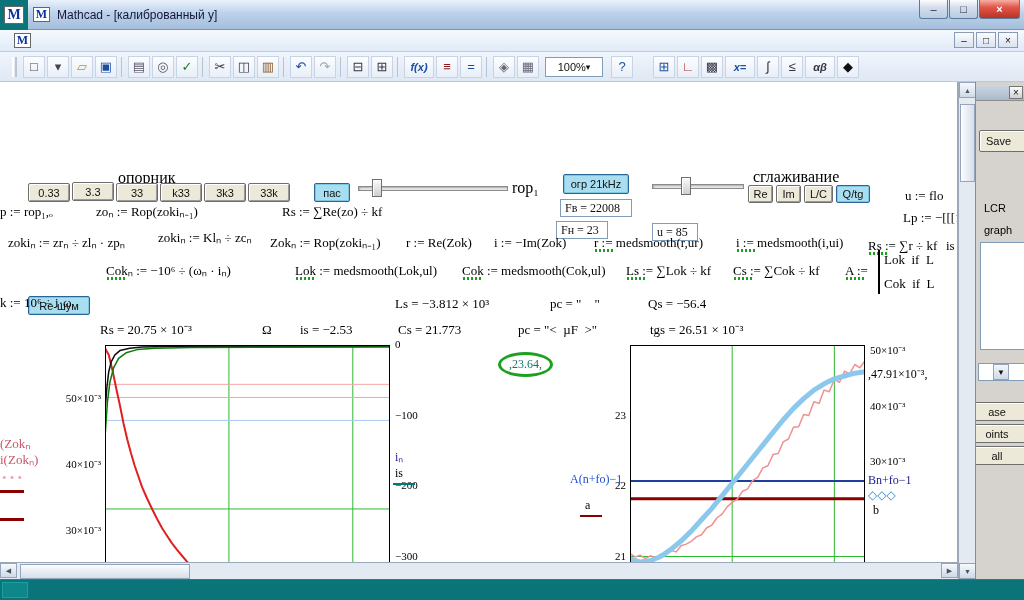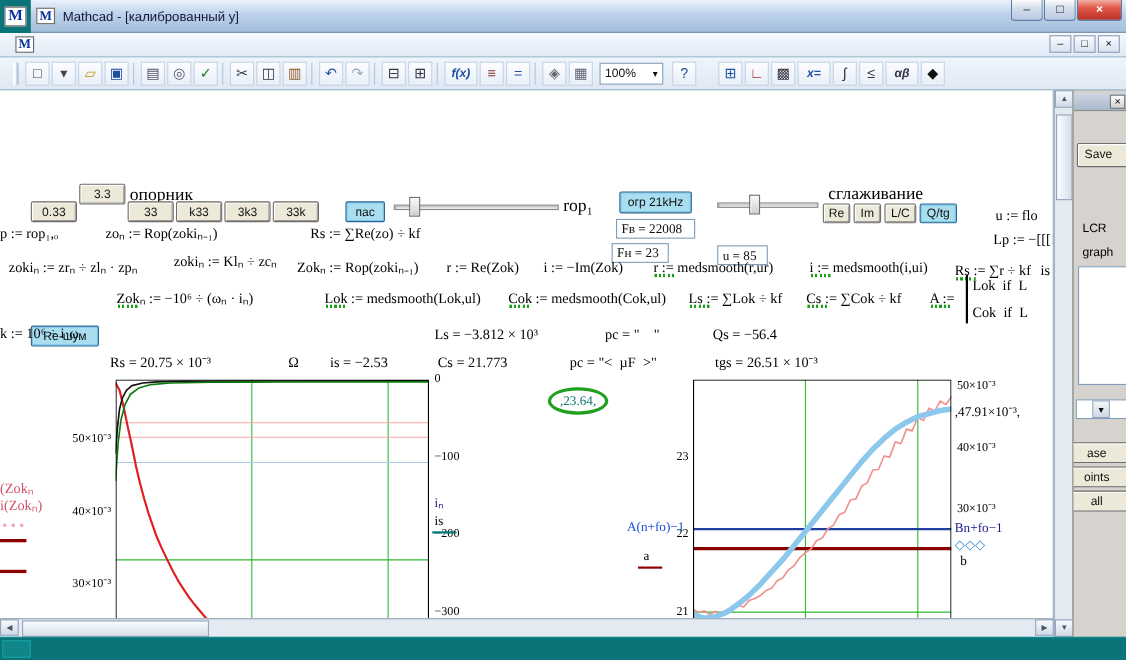--- a/index.html
+++ b/index.html
@@ -18,21 +18,21 @@
   .menubar{position:absolute;left:0;top:30px;width:1024px;height:22px;background:linear-gradient(#f5f9fe,#e0eaf6);border-bottom:1px solid #bfcfe1;display:flex;align-items:center;padding-left:14px}
   .menu-item{padding:2px 8px;font-size:12px;color:#101020}
   .menu-item::first-letter{text-decoration:underline}
   .child-caps{position:absolute;right:6px;top:2px;display:flex}
   .child-cap{width:20px;height:16px;border:1px solid #8a9cb5;background:linear-gradient(#fafcff,#d9e2ef);display:flex;align-items:center;justify-content:center;font-size:10px;margin-left:2px}
   .toolbar{position:absolute;left:0;top:52px;width:1024px;height:30px;background:linear-gradient(#f0f5fc,#dfe8f4);border-bottom:1px solid #b9c9dd;display:flex;align-items:center;padding-left:8px}
   .tb-grip{width:5px;height:20px;border-left:2px solid #fff;border-right:2px solid #b9c4d4;margin:0 4px}
   .tb-btn{min-width:22px;height:22px;border:1px solid #c6d4e6;background:linear-gradient(#fcfdff,#e8eff8);display:flex;align-items:center;justify-content:center;font-size:13px;margin-left:2px}
   .tb-btn.wide{min-width:30px;font-size:11px;font-style:italic;font-weight:bold}
   .tb-sep{width:1px;height:20px;background:#b4c3d6;margin:0 4px}
-  .zoom-box{display:flex;align-items:center;justify-content:space-between;width:58px;height:20px;border:1px solid #7f9db9;background:#fff;font-size:11px;padding:0 4px;margin:0 6px}
+  .zoom-box{display:flex;align-items:center;justify-content:center;width:58px;height:20px;border:1px solid #7f9db9;background:#fff;font-size:11px;padding:0 4px;margin:0 6px}
 
   
   .worksheet{position:absolute;left:0;top:82px;width:958px;height:480px;background:#fff;overflow:hidden;border-right:1px solid #9aa8ba;font-family:"Liberation Serif",serif;font-size:13px}
   .expr{position:absolute;white-space:pre;line-height:15px;color:#000}
   .expr.sq::after{content:"";position:absolute;left:1px;bottom:-2px;width:18px;height:3px;background:repeating-linear-gradient(90deg,#18a018 0 2px,transparent 2px 4px)}
   .ws-btn{position:absolute;display:flex;align-items:center;justify-content:center;background:#ece9d8;border:1px solid #6e6e6e;border-radius:2px;font-family:"Liberation Sans",sans-serif;font-size:11px;box-shadow:inset 1px 1px 0 #fff,inset -1px -1px 0 #999;cursor:default}
   .ws-btn.active{background:#a9ddf0;border-color:#2a6496;box-shadow:inset 0 0 0 1px #7fc6e4}
   .ws-box{position:absolute;background:#fff;border:1px solid #7f9db9;font-family:"Liberation Serif",serif;font-size:12px;display:flex;align-items:center;padding:0 4px;white-space:pre}
   .ws-label{position:absolute;font-family:Liberation Serif, serif;font-size:16px;color:#000}
   .ws-slider{position:absolute;height:18px}
@@ -132,21 +132,21 @@
       <span class="tb-btn wide" style="color: rgb(29, 79, 160);">x=</span>
       <span class="tb-btn" style="color: rgb(51, 51, 68);">∫</span>
       <span class="tb-btn" style="color: rgb(51, 51, 68);">≤</span>
       <span class="tb-btn wide" style="color: rgb(51, 51, 68);">αβ</span>
       <span class="tb-btn" style="color: rgb(17, 17, 17);">◆</span>
     </div>
 
   <div class="worksheet">
       <div class="ws-label" style="left: 118px; top: 87px;">опорник</div>
       <div class="ws-btn" style="left: 28px; top: 101px; width: 42px; height: 19px;">0.33</div>
-      <div class="ws-btn" style="left: 72px; top: 85px; width: 42px; height: 19px;">3.3</div>
+      <div class="ws-btn" style="left: 72px; top: 100px; width: 42px; height: 19px;">3.3</div>
       <div class="ws-btn" style="left: 116px; top: 101px; width: 42px; height: 19px;">33</div>
       <div class="ws-btn" style="left: 160px; top: 101px; width: 42px; height: 19px;">k33</div>
       <div class="ws-btn" style="left: 204px; top: 101px; width: 42px; height: 19px;">3k3</div>
       <div class="ws-btn" style="left: 248px; top: 101px; width: 42px; height: 19px;">33k</div>
       <div class="ws-btn active" style="left: 314px; top: 101px; width: 36px; height: 19px;">пас</div>
       <div class="ws-slider" style="left: 358px; top: 97px; width: 150px;">
         <div class="groove"></div>
         <div class="thumb" style="left: 14px;"></div>
       </div>
       <div class="ws-label" style="left: 512px; top: 97px;">rop₁</div>
@@ -172,21 +172,21 @@
       <div class="expr" style="left: 8px; top: 153px;">zokiₙ := zrₙ ÷ zlₙ · zpₙ</div>
       <div class="expr" style="left: 158px; top: 148px;">zokiₙ := Klₙ ÷ zcₙ</div>
       <div class="expr" style="left: 270px; top: 153px;">Zokₙ := Rop(zokiₙ₋₁)</div>
       <div class="expr" style="left: 406px; top: 153px;">r := Re(Zok)</div>
       <div class="expr" style="left: 494px; top: 153px;">i := −Im(Zok)</div>
       <div class="expr sq" style="left: 594px; top: 153px;">r := medsmooth(r,ur)</div>
       <div class="expr sq" style="left: 736px; top: 153px;">i := medsmooth(i,ui)</div>
       <div class="expr sq" style="left: 868px; top: 156px;">Rs := ∑r ÷ kf</div>
       <div class="expr" style="left: 946px; top: 156px;">is</div>
       <div class="expr" style="left: 0px; top: 181px; margin-top: 32px;">k := 10⁶ ÷ i·ω</div>
-      <div class="expr sq" style="left: 106px; top: 181px;">Zokₙ := −10⁶ ÷ (ωₙ · iₙ)</div>
+      <div class="expr sq" style="left: 106px; top: 181px;">Cokₙ := −10⁶ ÷ (ωₙ · iₙ)</div>
       <div class="expr sq" style="left: 295px; top: 181px;">Lok := medsmooth(Lok,ul)</div>
       <div class="expr sq" style="left: 462px; top: 181px;">Cok := medsmooth(Cok,ul)</div>
       <div class="expr sq" style="left: 626px; top: 181px;">Ls := ∑Lok ÷ kf</div>
       <div class="expr sq" style="left: 733px; top: 181px;">Cs := ∑Cok ÷ kf</div>
       <div class="expr sq" style="left: 845px; top: 181px;">A :=</div>
       <div class="expr" style="left: 884px; top: 170px;">Lok  if  L</div>
       <div class="expr" style="left: 884px; top: 194px;">Cok  if  L</div>
       <div class="expr" style="left: 395px; top: 214px;">Ls = −3.812 × 10³</div>
       <div class="expr" style="left: 550px; top: 214px;">pc = "    "</div>
       <div class="expr" style="left: 648px; top: 214px;">Qs = −56.4</div>

